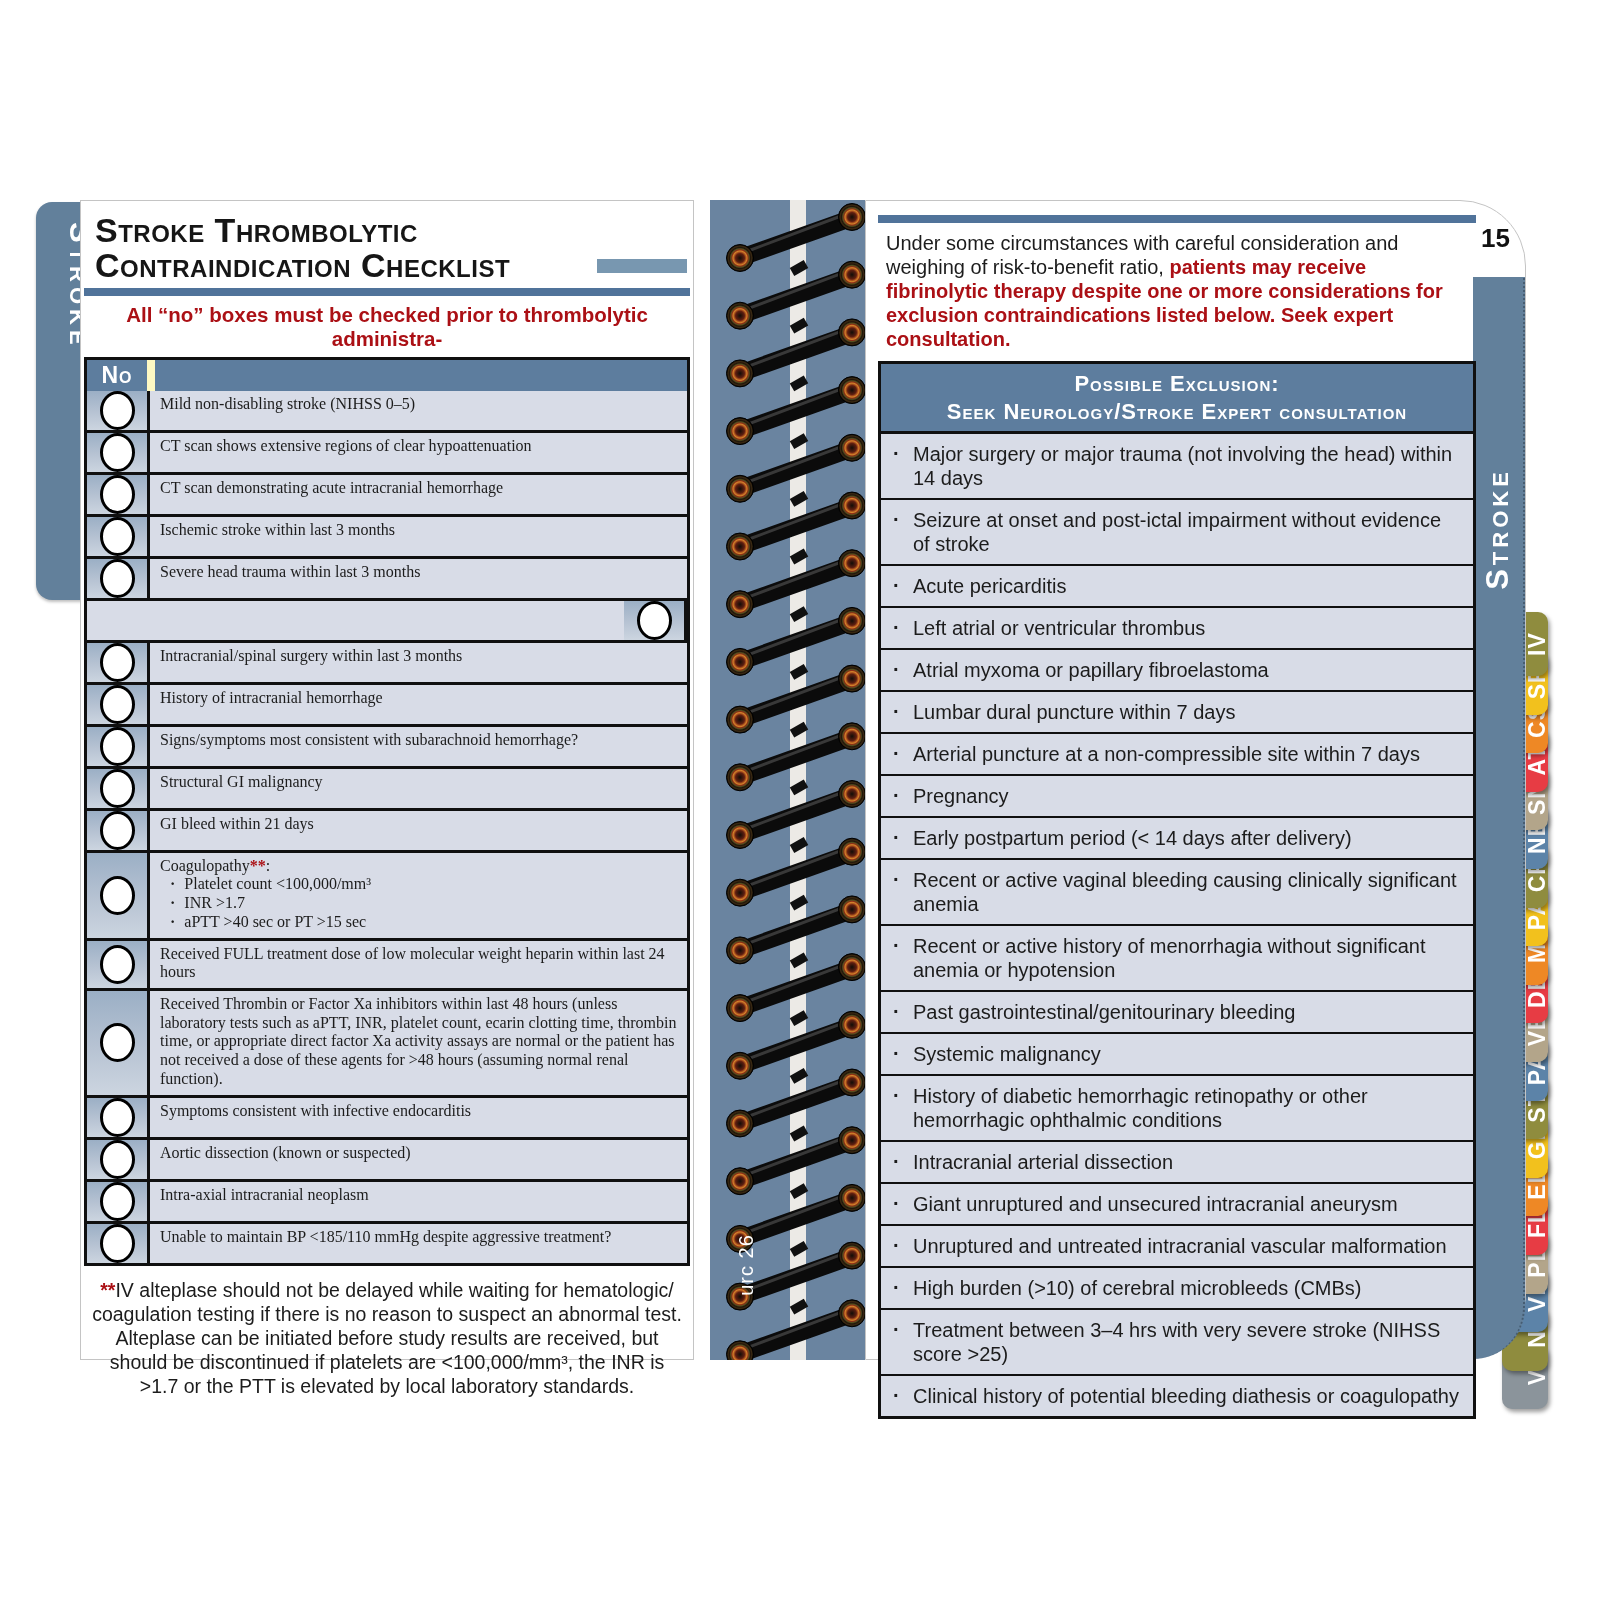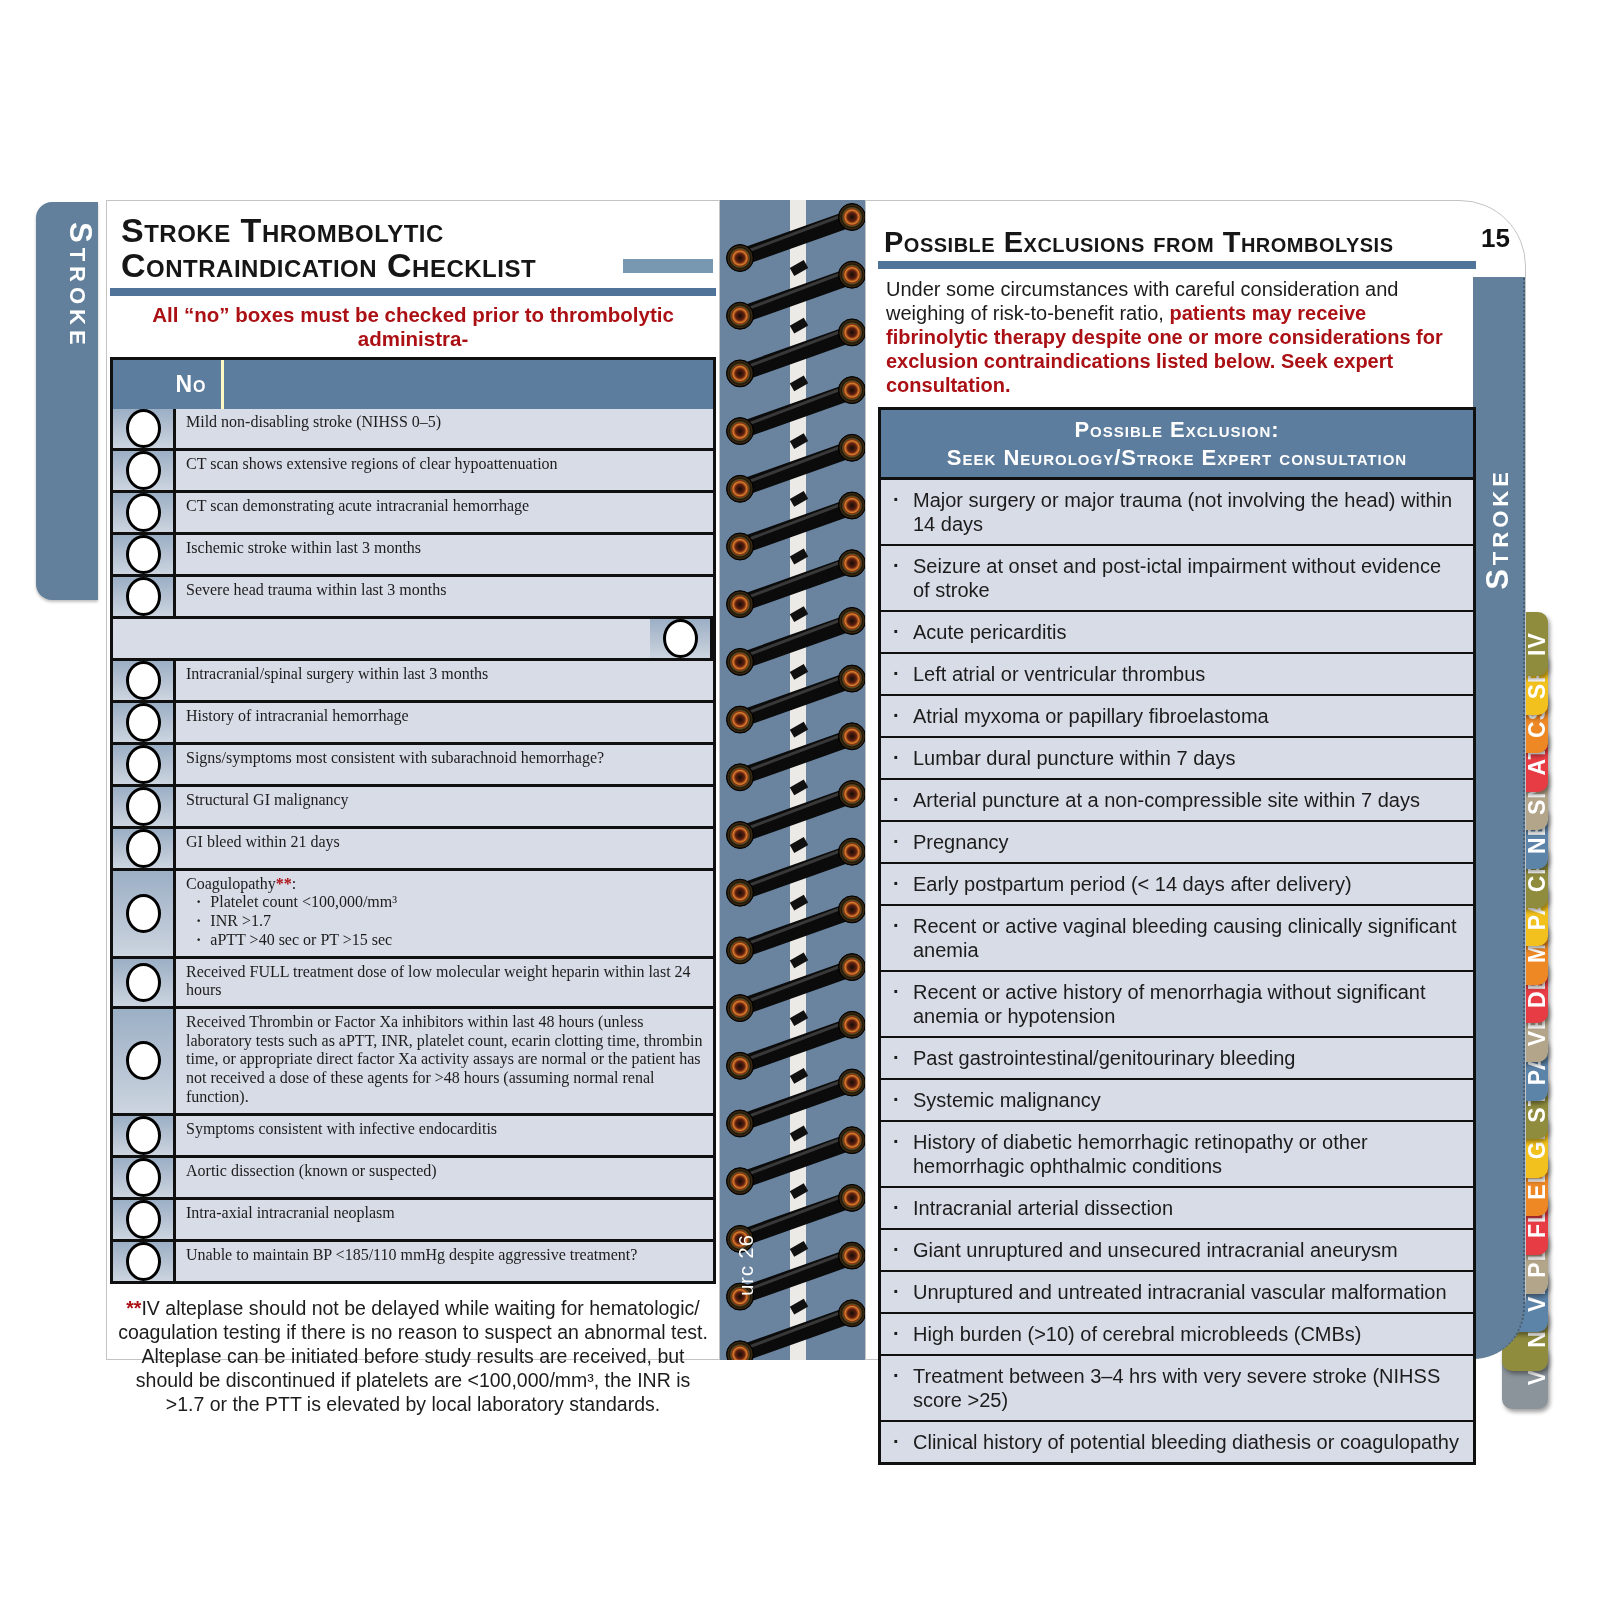--- a/index.html
+++ b/index.html
@@ -9,32 +9,32 @@
   
   .left-tab{position:absolute;left:36px;top:202px;width:62px;height:398px;
     background:#62809b;border-radius:16px 0 0 16px;z-index:1;
     box-shadow:0 2px 3px rgba(0,0,0,.25);}
   .left-tab .vtext{writing-mode:vertical-rl;font-variant-caps:small-caps;
     font-weight:bold;font-size:31px;letter-spacing:5px;color:#fff;
     margin:20px auto 0 auto;display:block;width:100%;text-align:left;
     padding-left:14px;box-sizing:border-box;}
 
   
-  .page-left{position:absolute;left:106px;top:200px;width:614px;height:1160px;
+  .page-left{position:absolute;left:80px;top:200px;width:614px;height:1160px;
     background:#fff;border:1px solid #c4c4c4;box-sizing:border-box;z-index:2;}
   .l-title{margin:12px 12px 0 14px;font-weight:bold;font-size:34px;
     line-height:1.04;font-variant-caps:small-caps;letter-spacing:.5px;color:#161616;}
   .title-stub{position:absolute;right:6px;top:58px;width:90px;height:14px;background:#7897b0;}
   .title-bar{height:8px;background:#50739a;margin:4px 3px 0 3px;}
   .directive{color:#ab1015;font-weight:bold;font-size:20.5px;text-align:center;margin:7px 2px 6px 2px;}
 
   .l-table{margin:0 3px 0 3px;border:3px solid #101010;}
   .l-head{display:flex;background:#5d7d9e;color:#fff;font-weight:bold;
     font-variant-caps:small-caps;font-size:23px;letter-spacing:1px;}
-  .l-head .no-h{width:60px;border-right:3px solid #fef9c3;text-align:center;padding:11px 0;margin-left:48px;}
+  .l-head .no-h{width:60px;border-right:8px solid #fef9c3;text-align:center;padding:2px 0;}
   .l-head .c-h{flex:1;text-align:center;padding:2px 0;}
   .l-row{display:flex;background:#d8dce7;}
   .l-row + .l-row{border-top:3px solid #101010;justify-content:flex-end;}
   .no-cell{width:60px;border-right:3px solid #101010;
     background:linear-gradient(180deg,#9bafc5 0%,#b7c3d3 55%,#ccd5e0 100%);
     display:flex;align-items:center;justify-content:center;flex:none;}
   .chk{width:29px;height:33px;background:#fff;border:3px solid #000;border-radius:50%;}
   .text-cell{flex:1;padding:4px 8px 6px 10px;font-size:16px;line-height:1.17;font-family:Liberation Serif, serif;}
   .sub-item{display:flex;margin-left:10px;}
   .sub-bullet{font-weight:bold;margin-right:9px;}
@@ -345,21 +345,20 @@
 
   <div class="l-footnote"><span class="red-b">**</span><span>IV alteplase should not be delayed while waiting for hematologic/ coagulation testing if there is no reason to suspect an abnormal test. Alteplase can be initiated before study results are received, but should be discontinued if platelets are &lt;100,000/mm³, the INR is &gt;1.7 or the PTT is elevated by local laboratory standards.</span></div>
 </div>
 
 <div class="page-right">
   <div class="r-band">
     <span class="band-label">Stroke</span>
   </div>
   <div class="page-num">15</div>
   <div class="r-content">
-    <div class="r-title">Possible Exclusions from Thrombolysis</div>
     <div class="r-title-bar"></div>
     <div class="r-intro"><span>Under some circumstances with careful consideration and weighing of risk-to-benefit ratio, </span><span class="red-b">patients may receive fibrinolytic therapy despite one or more considerations for exclusion contraindications listed below. Seek expert consultation.</span></div>
     <div class="r-box">
       <div>Possible Exclusion:</div>
       <div>Seek Neurology/Stroke Expert consultation</div>
     </div>
     <div class="r-list">
         <div class="r-item"><span class="bullet">·</span><span>Major surgery or major trauma (not involving the head) within 14 days</span></div>
         <div class="r-item"><span class="bullet">·</span><span>Seizure at onset and post-ictal impairment without evidence of stroke</span></div>
         <div class="r-item"><span class="bullet">·</span><span>Acute pericarditis</span></div>

